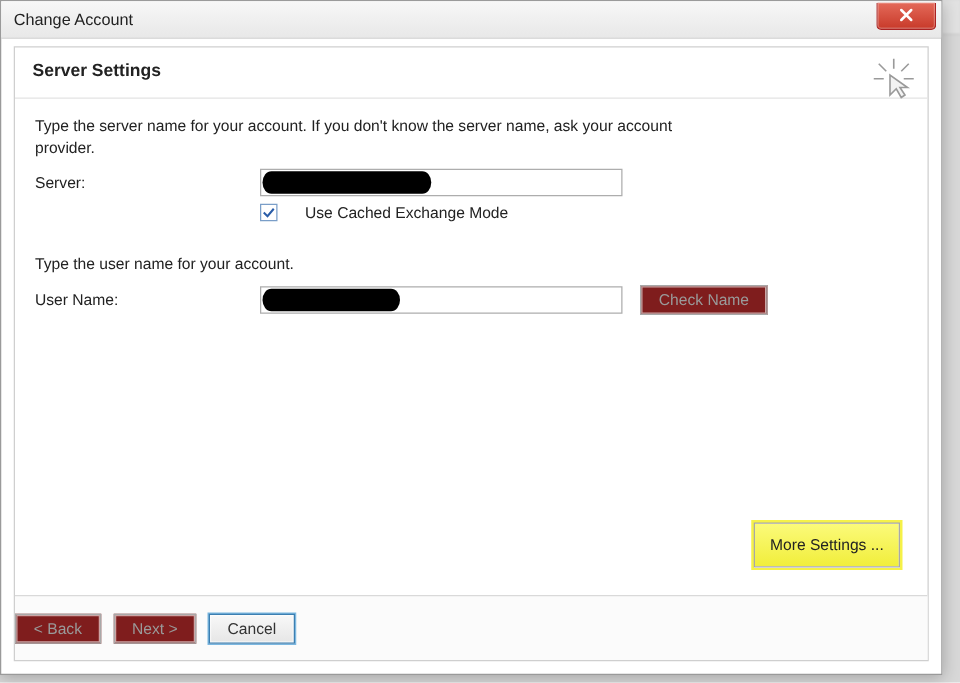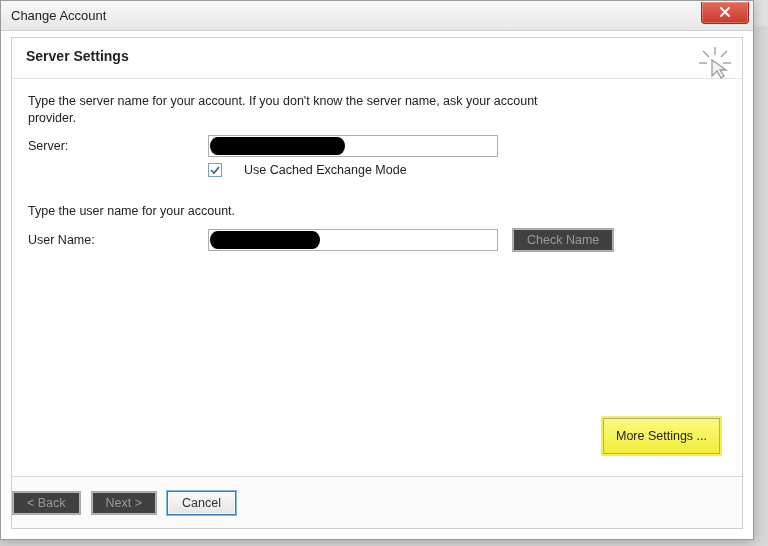--- a/index.html
+++ b/index.html
@@ -45,21 +45,21 @@
   .chk {
     width:14px; height:14px; border:1px solid #7a9ec8; background:#fff;
     display:flex; align-items:center; justify-content:center; font-size:11px; color:#2a5da8;
     cursor:pointer;
   }
   .btn {
     height:24px; border:1px solid #a8a8a8; background:linear-gradient(#f8f8f8,#e6e6e6);
     font-size:12.5px; padding:0 14px; cursor:pointer; color:#333;
     box-shadow:inset 0 0 0 1px rgba(255,255,255,0.6);
   }
-  .btn.disabled { color:#9a9a9a; background:#404040; cursor:default;}
+  .btn.disabled { color:#9a9a9a; background:#7f1d1d; cursor:default;}
   .btn.primary { border:1px solid #3c7fb1; box-shadow:0 0 0 1px #7bb7e0, inset 0 0 0 1px rgba(255,255,255,0.6);}
   .more-btn {
     position:absolute; right:22px; bottom:74px;
     height:36px; padding:0 12px;
     border:1px solid #a8a8a8;
     background:linear-gradient(#fbfa7a,#f1ee3b);
     box-shadow:0 0 0 2px rgba(243,238,40,0.85);
     font-size:12.5px; cursor:pointer; color:#222;
   }
   .footer {

